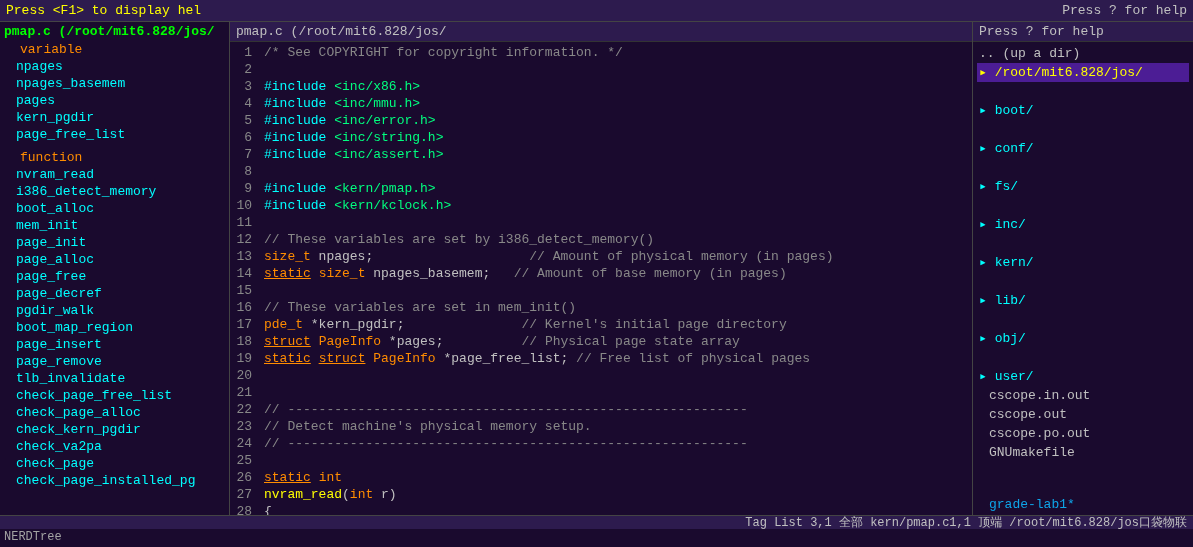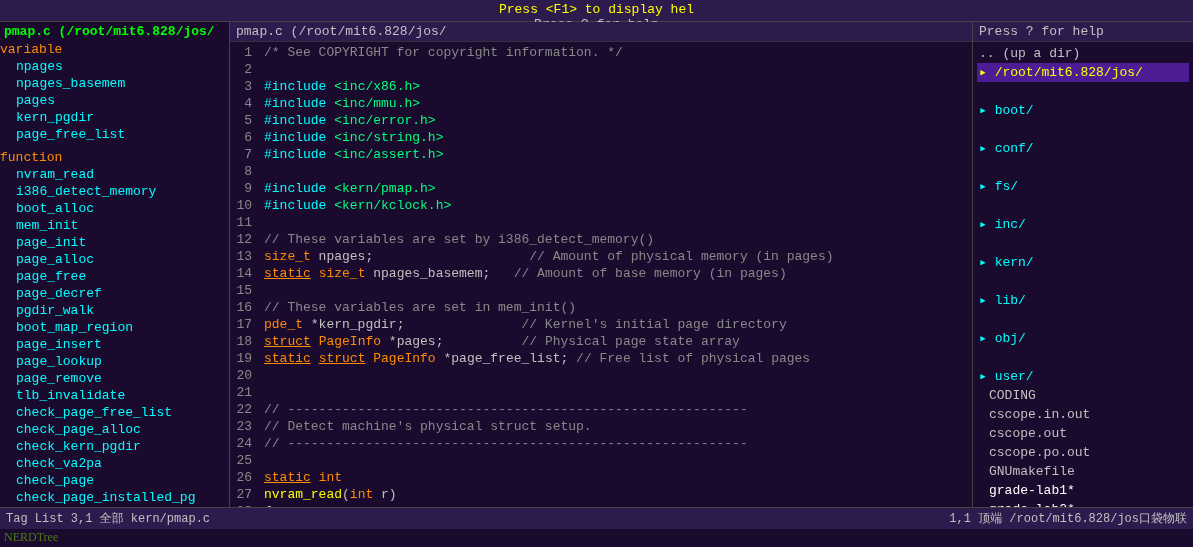--- a/index.html
+++ b/index.html
@@ -16,21 +16,20 @@
     }
     .top-bar {
       background: #2d1b4e;
       color: #ffff00;
       padding: 2px 6px;
       font-size: 13px;
       border-bottom: 1px solid #444;
       display: flex;
       height: 22px;
       align-items: center;
-      flex-direction: column;
     }
     .main-container {
       display: flex;
       flex: 1;
       overflow: hidden;
     }
     
     .left-panel {
       width: 230px;
       background: #1a0a2e;
@@ -40,21 +39,21 @@
       overflow: hidden;
       color: #00ffff;
     }
     .left-panel .panel-title {
       color: #00ff00;
       padding: 2px 4px;
       font-weight: bold;
     }
     .left-panel .section-header {
       color: #ff8c00;
-      padding: 1px 0;
+      padding: 1px 20px;
     }
     .left-panel .item {
       padding: 1px 4px 1px 16px;
       color: #00ffff;
       white-space: nowrap;
     }
     
     .middle-panel {
       flex: 1;
       background: #1a0a2e;
@@ -127,40 +126,39 @@
       padding: 1px 2px;
       white-space: nowrap;
       line-height: 17px;
     }
     .file-item.dir { color: #00ffff; margin-top: 19px; }
     .file-item.dir::before { content: '▸ '; color: #00ffff; }
     .file-item.selected-dir { color: #ffff00; background: #4c1d95; }
     .file-item.selected-dir::before { content: '▸ '; }
     .file-item.parent { color: #c0c0c0; }
     .file-item.file { color: #c0c0c0; padding-left: 12px; }
-    .file-item.file-star { color: #ffffff; padding-left: 12px; }
+    .file-item.file-star { color: #0ea5e9; padding-left: 12px; margin-top: 33px; }
     
     .status-bar {
       background: #2d1b4e;
       color: #c0c0c0;
       padding: 1px 6px;
       font-size: 12px;
       display: flex;
-      justify-content: space-between;
+      justify-content: flex-end;
       align-items: center;
-      height: 22px;
+      height: 14px;
       border-top: 1px solid #444;
     }
     .bottom-panel-label {
       background: #1a0a2e;
-      color: #4d7c0f;
+      color: #a3a3a3;
       padding: 1px 4px;
       font-size: 12px;
       height: 18px;
-      font-family: Liberation Serif, serif;
     }
   </style>
 </head>
 <body>
 
 <div class="top-bar">
   <span style="flex:1;color:#ffff00;"> Press &lt;F1&gt; to display hel</span>
   <span style="color:#c0c0c0;">Press ? for help</span>
 </div>
 
@@ -180,21 +178,20 @@
     <div class="item">i386_detect_memory</div>
     <div class="item">boot_alloc</div>
     <div class="item">mem_init</div>
     <div class="item">page_init</div>
     <div class="item">page_alloc</div>
     <div class="item">page_free</div>
     <div class="item">page_decref</div>
     <div class="item">pgdir_walk</div>
     <div class="item">boot_map_region</div>
     <div class="item">page_insert</div>
-    <div class="item">page_lookup</div>
     <div class="item">page_remove</div>
     <div class="item">tlb_invalidate</div>
     <div class="item">check_page_free_list</div>
     <div class="item">check_page_alloc</div>
     <div class="item">check_kern_pgdir</div>
     <div class="item">check_va2pa</div>
     <div class="item">check_page</div>
     <div class="item">check_page_installed_pg</div>
   </div>
 
@@ -285,21 +282,21 @@
       <div class="code-line">
         <span class="line-num">21</span>
         <span class="line-content"> </span>
       </div>
       <div class="code-line">
         <span class="line-num">22</span>
         <span class="line-content cm">// -----------------------------------------------------------</span>
       </div>
       <div class="code-line">
         <span class="line-num">23</span>
-        <span class="line-content cm">// Detect machine's physical struct setup.</span>
+        <span class="line-content cm">// Detect machine's physical memory setup.</span>
       </div>
       <div class="code-line">
         <span class="line-num">24</span>
         <span class="line-content cm">// -----------------------------------------------------------</span>
       </div>
       <div class="code-line">
         <span class="line-num">25</span>
         <span class="line-content"> </span>
       </div>
       <div class="code-line">
@@ -324,21 +321,20 @@
       <div class="file-item parent">.. (up a dir)</div>
       <div class="file-item selected-dir" style="color:#ffff00;">/root/mit6.828/jos/</div>
       <div class="file-item dir">boot/</div>
       <div class="file-item dir">conf/</div>
       <div class="file-item dir">fs/</div>
       <div class="file-item dir">inc/</div>
       <div class="file-item dir">kern/</div>
       <div class="file-item dir">lib/</div>
       <div class="file-item dir">obj/</div>
       <div class="file-item dir">user/</div>
-      <div class="file-item file">CODING</div>
       <div class="file-item file">cscope.in.out</div>
       <div class="file-item file">cscope.out</div>
       <div class="file-item file">cscope.po.out</div>
       <div class="file-item file">GNUmakefile</div>
       <div class="file-item file-star">grade-lab1*</div>
       <div class="file-item file-star">grade-lab2*</div>
       <div class="file-item file">gradelib.py</div>
       <div class="file-item file">mergedep.pl</div>
       <div class="file-item file">tags</div>
     </div>

